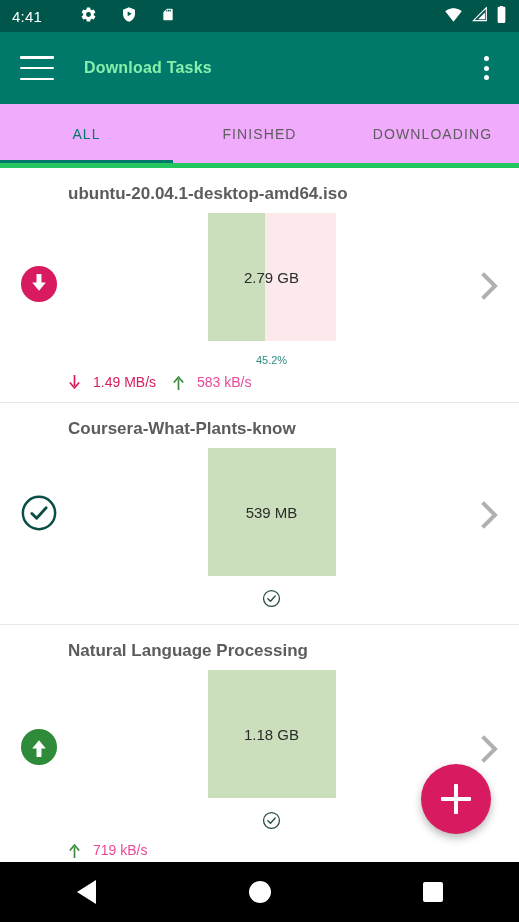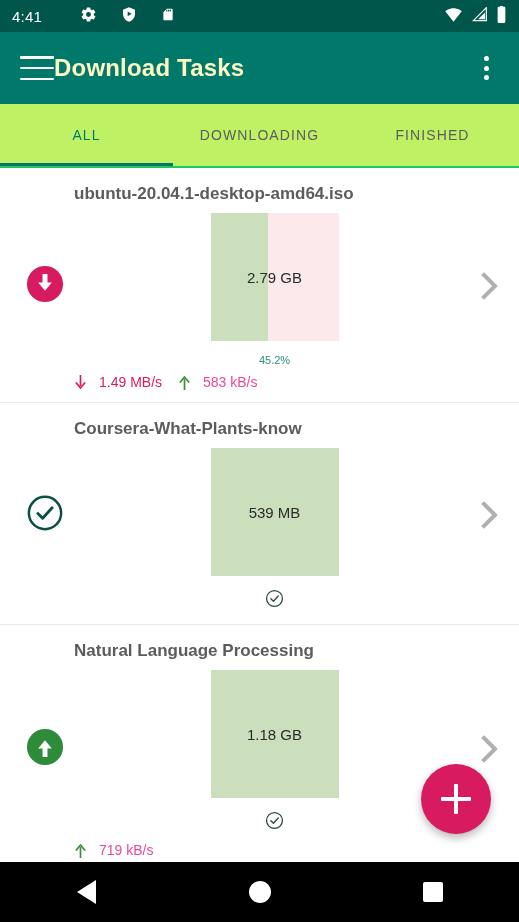--- a/index.html
+++ b/index.html
@@ -24,48 +24,48 @@
 
   
   .appbar {
     height:72px; background:#00796b;
     display:flex; align-items:center; padding:0 20px;
   }
   .hamburger { width:34px; height:24px; display:flex; flex-direction:column;
     justify-content:space-between; cursor:pointer; }
   .hamburger span { display:block; height:2.5px; background:#ffffff; border-radius:1px; }
   .appbar-title {
-    flex:1; 
-    color:#fef9c3; font-size:24px; font-weight:bold; letter-spacing:.2px;
+    flex:1; margin-left:30px;
+    color:#86efac; font-size:16px; font-weight:bold; letter-spacing:.2px;
   }
   .overflow { width:26px; height:34px; display:flex; flex-direction:column;
     align-items:center; justify-content:center; gap:4.5px; cursor:pointer; }
   .overflow i { width:5px; height:5px; border-radius:50%; background:#ffffff; display:block; }
 
   
   .tabs {
-    height:64px; background:#bef264;
+    height:64px; background:#f0abfc;
     display:flex; position:relative;
-    border-bottom:2px solid #22c55e;
+    border-bottom:5px solid #22c55e;
   }
   .tab {
     flex:1; display:flex; align-items:center; justify-content:center;
     font-size:14px; letter-spacing:1.1px; color:#5d5d5d;
     cursor:pointer; user-select:none;
   }
   .tab.active { color:#00796b; }
   .tab-indicator {
     position:absolute; bottom:0; left:0; width:173px; height:3px; background:#00796b;
   }
 
   
   .list { background:#ffffff; }
   .task {
     position:relative; display:flex; align-items:flex-start;
-    padding:14px 14px 12px 16px;
+    padding:14px 14px 12px 10px;
     border-bottom:1px solid #e8e8e8;
     cursor:pointer;
   }
   .task-icon-wrap {
     width:58px; flex:0 0 58px;
     display:flex; align-items:center; justify-content:center;
     align-self:center;
   }
   .task-body { flex:1; min-width:0; padding-top:1px; }
   .task-title {
@@ -179,22 +179,22 @@
     <div class="appbar-title">Download Tasks</div>
     <div class="overflow">
       <i></i>
         <i></i>
         <i></i>
     </div>
   </div>
 
   <div class="tabs">
     <div class="tab active">ALL</div>
+    <div class="tab">FINISHED</div>
     <div class="tab">DOWNLOADING</div>
-    <div class="tab">FINISHED</div>
     <div class="tab-indicator"></div>
   </div>
 
   <div class="content-area">
     <div class="list">
 
       <div class="task">
         <div class="task-icon-wrap">
           <span>
             <svg width="38" height="38" viewBox="0 0 40 40">

